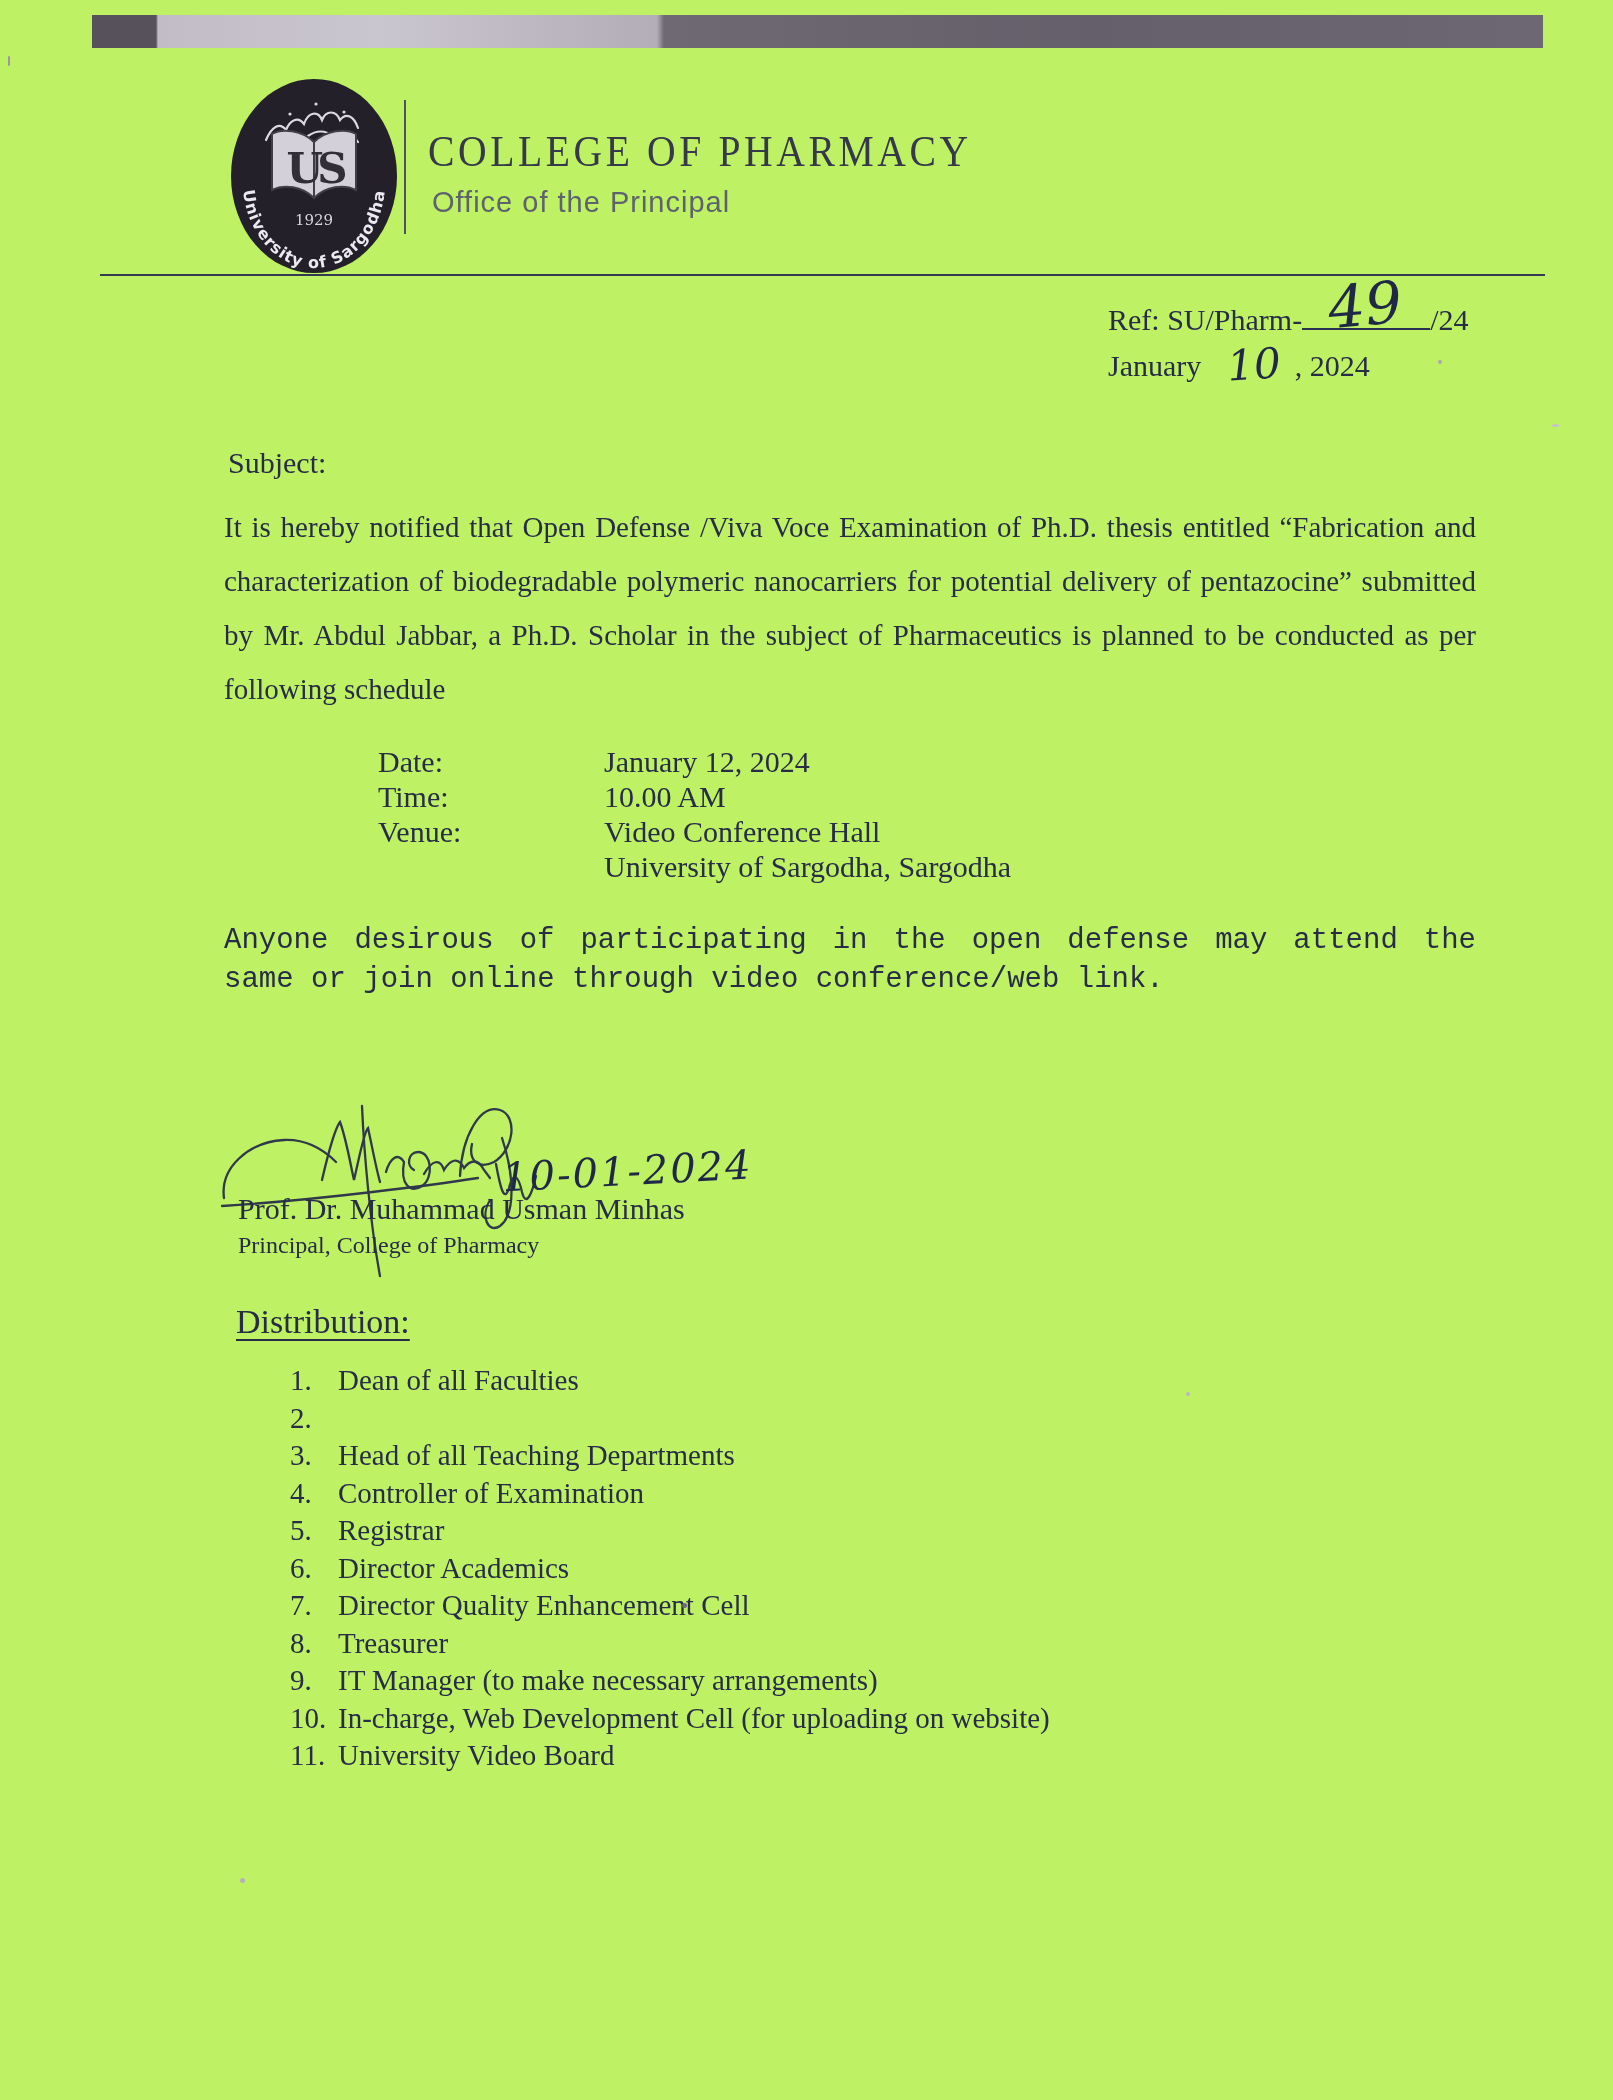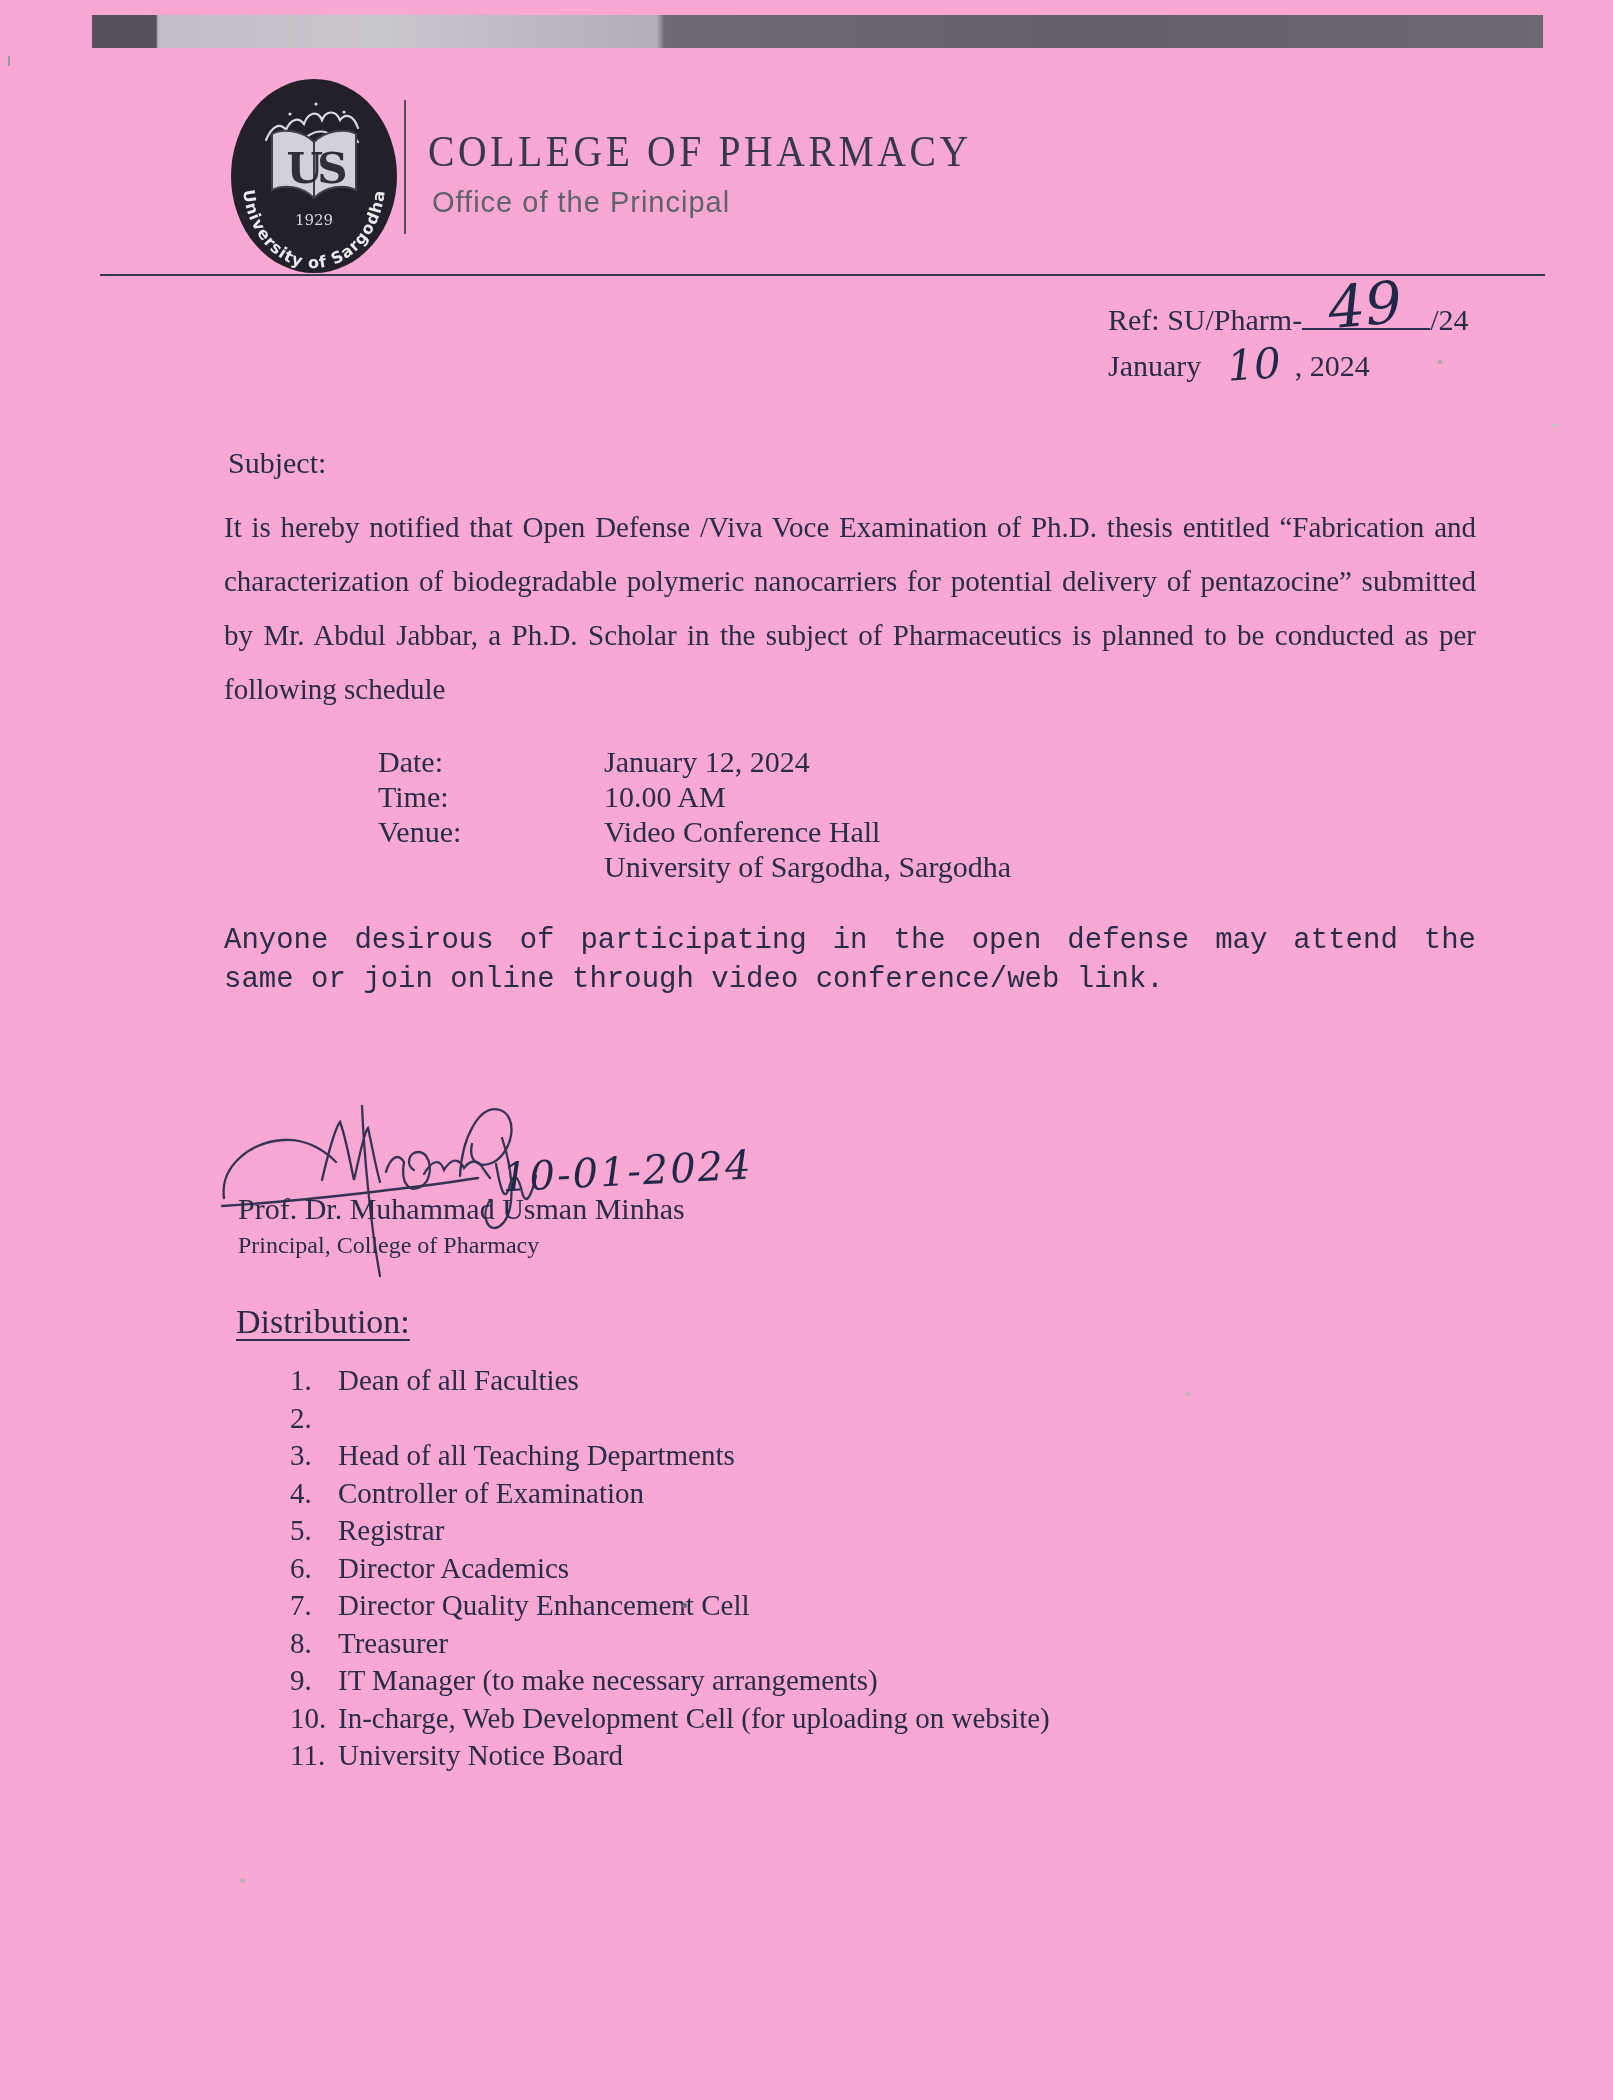--- a/index.html
+++ b/index.html
@@ -1,19 +1,19 @@
 <!DOCTYPE html>
 <html><head>
 <meta charset="utf-8">
 <title>Document</title>
 <style>
   html,body { margin:0; padding:0; background:#e9e9ec; }
   .page {
     position:relative; width:1613px; height:2100px; margin:0 auto;
-    background:#f9a8d4; overflow:hidden;
+    background:#bef264; overflow:hidden;
     font-family:"Liberation Serif", serif; color:#272c47;
   }
 
   
   .top-band {
     position:absolute; left:92px; top:15px; width:1451px; height:33px;
     background:linear-gradient(90deg,
       #56515b 0px, #56515b 64px,
       #c1bcc5 66px, #cac6ce 290px, #bab5bf 470px, #b2adb7 565px,
       #6f6974 572px, #655f6b 1000px, #6d6773 1451px);
@@ -221,21 +221,21 @@
     <li>
         <span class="dist-num">9.</span>
         <span>IT Manager (to make necessary arrangements)</span>
       </li>
     <li>
         <span class="dist-num">10.</span>
         <span>In-charge, Web Development Cell (for uploading on website)</span>
       </li>
     <li>
         <span class="dist-num">11.</span>
-        <span>University Notice Board</span>
+        <span>University Video Board</span>
       </li>
   </ol>
 
   <div>
     <span class="speck sp1"></span>
     <span class="speck sp2"></span>
     <span class="speck sp3"></span>
     <span class="speck sp4"></span>
     <span class="speck sp5"></span>
     <span class="speck sp6"></span>

